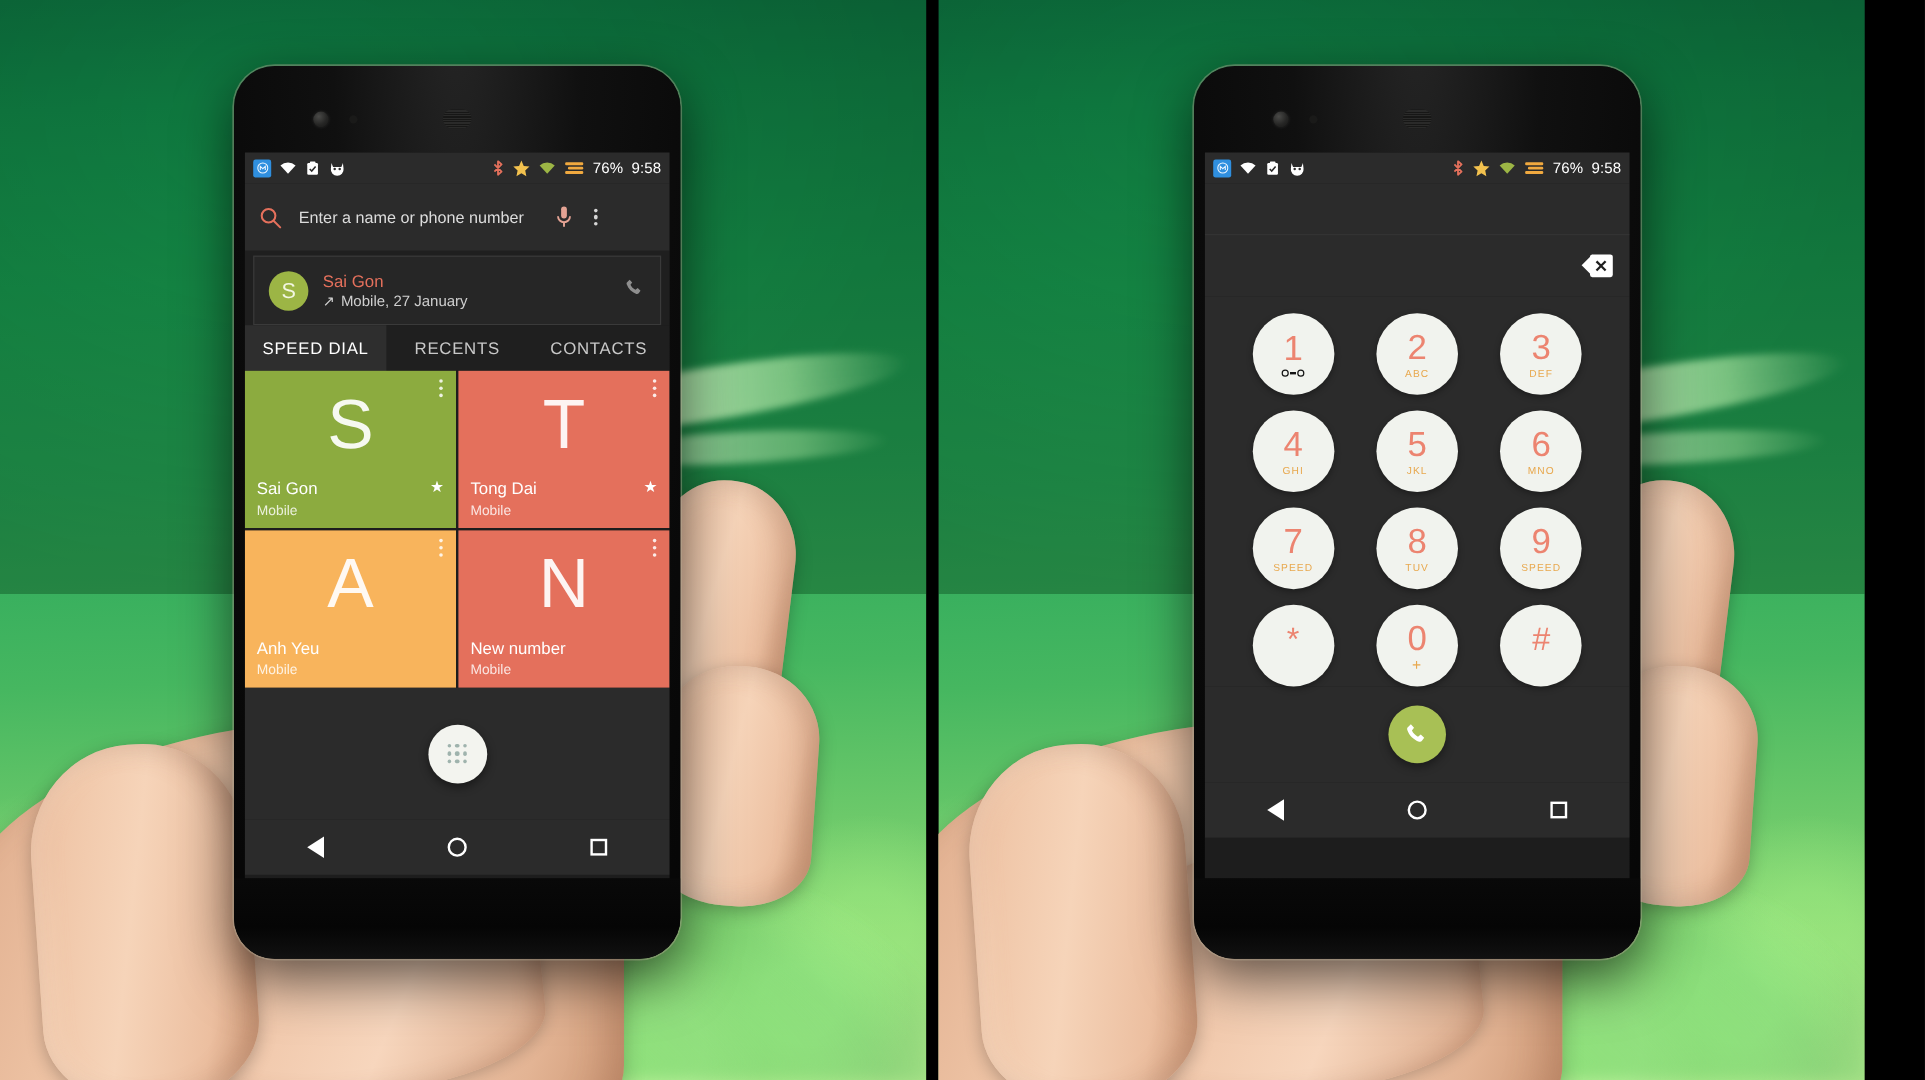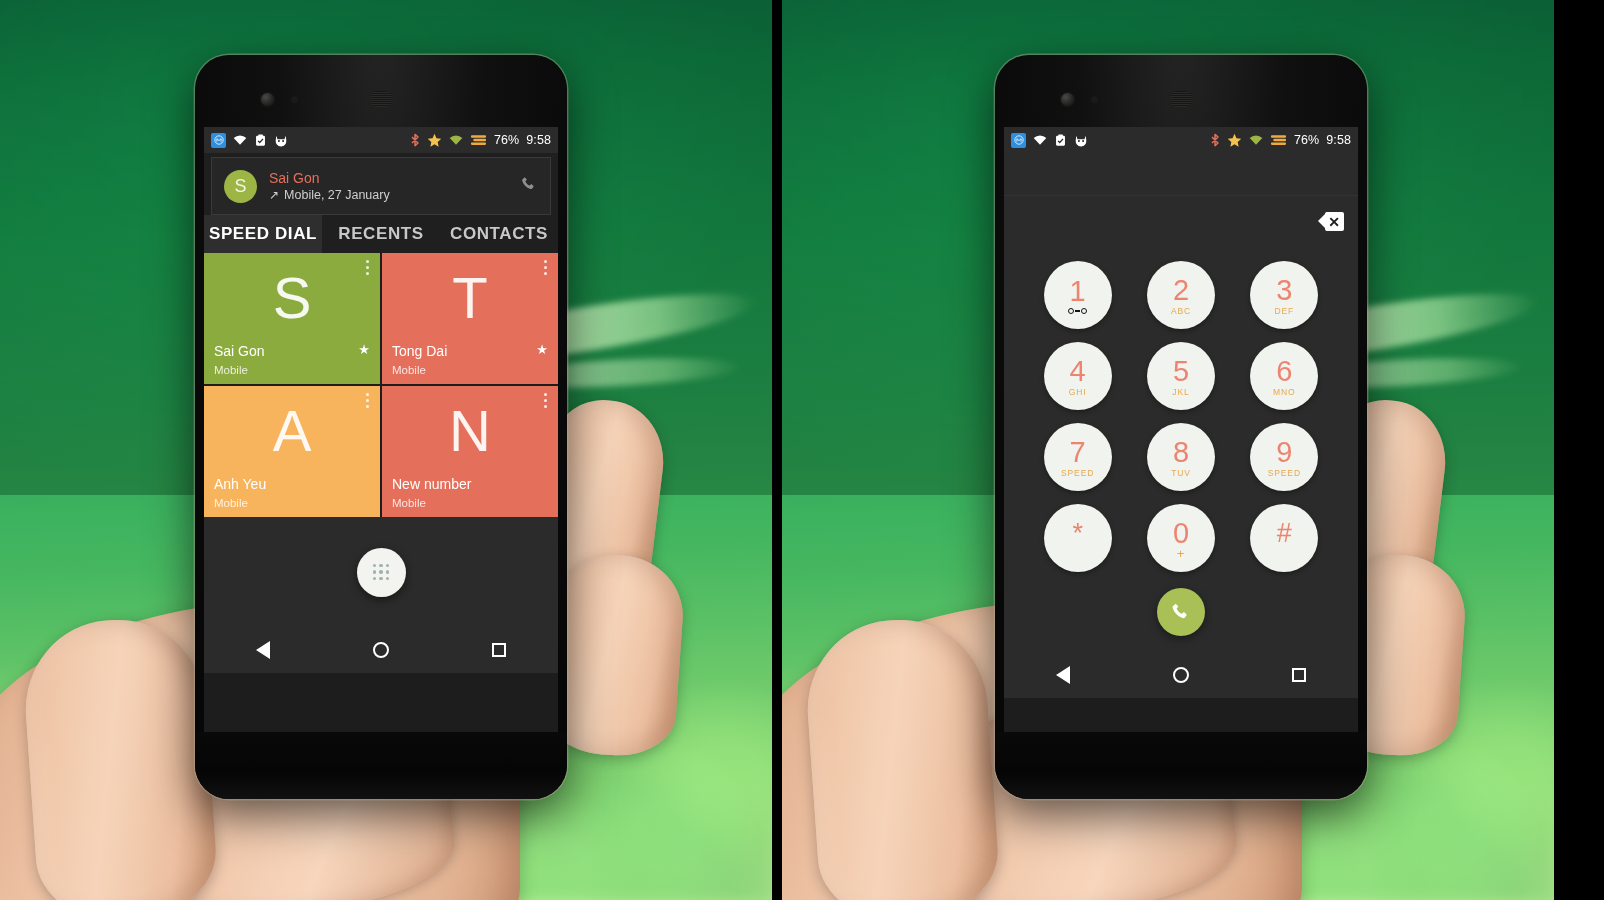--- a/index.html
+++ b/index.html
@@ -164,21 +164,21 @@
   }
   .contact-name { color: #e4705c; font-size: 14px; line-height: 17px; }
   .contact-sub { color: #cfcfcf; font-size: 12.5px; line-height: 16px; display:flex; align-items:center; gap:5px; }
   .arrow-out { color:#cfcfcf; font-size: 12px; transform: rotate(0deg); }
   .card-call { margin-left:auto; color: #8e8e8e; font-size: 17px; }
 
   
   .tabs { display: flex; height: 38px; background: #1f1f1f; }
   .tab {
     flex: 1; display:flex; align-items:center; justify-content:center;
-    color: #c8c8c8; font-size: 17px; font-weight: bold; letter-spacing: .6px;
+    color: #c8c8c8; font-size: 14px; font-weight: normal; letter-spacing: .6px;
   }
   .tab.active { background: #2e2e2e; color:#fff; }
 
   
   .grid { display: grid; grid-template-columns: 1fr 1fr; grid-template-rows: 131px 131px; gap: 2px; background:#1d1d1d; }
   .tile { position: relative; overflow:hidden; }
   .tile-letter {
     position:absolute; left:0; right:0; top: 6px;
     text-align:center; font-size: 58px; color: rgba(255,255,255,.92);
     font-weight: 300; line-height: 78px;
@@ -335,20 +335,41 @@
                   <rect x="1" y="1" width="16" height="2.6" rx="1.1" fill="#f0a93f"></rect>
                   <rect x="3.5" y="4.8" width="13.5" height="2.6" rx="1.1" fill="#f0a93f"></rect>
                   <rect x="1" y="8.6" width="16" height="2.6" rx="1.1" fill="#f0a93f"></rect>
                 </svg>
             </span>
             <span class="sb-text">76%</span>
             <span class="sb-text">9:58</span>
           </div>
         </div>
 
+        <div class="searchbar">
+          <span class="ic">
+            <svg width="19" height="19" viewBox="0 0 20 20">
+                <circle cx="8.2" cy="8.2" r="6" fill="none" stroke="#e4705c" stroke-width="1.8"></circle>
+                <line x1="12.6" y1="12.6" x2="18.4" y2="18.4" stroke="#e4705c" stroke-width="1.8" stroke-linecap="round"></line>
+              </svg>
+          </span>
+          <span class="search-text">Enter a name or phone number</span>
+          <span class="ic">
+            <svg width="14" height="20" viewBox="0 0 14 20">
+                <rect x="4.6" y="1" width="4.8" height="10" rx="2.4" fill="#e4a394"></rect>
+                <path d="M2 9.2a5 5 0 0 0 10 0" fill="none" stroke="#e4a394" stroke-width="1.6"></path>
+                <line x1="7" y1="14.4" x2="7" y2="18" stroke="#e4a394" stroke-width="1.6"></line>
+              </svg>
+          </span>
+          <span class="dots3">
+              <i></i>
+              <i></i>
+              <i></i>
+            </span>
+        </div>
 
         <div class="card-wrap">
           <div class="contact-card">
             <div class="avatar">S</div>
             <div>
               <div class="contact-name">Sai Gon</div>
               <div class="contact-sub">
                 <span class="arrow-out">↗</span>
                 <span>Mobile, 27 January</span>
               </div>

